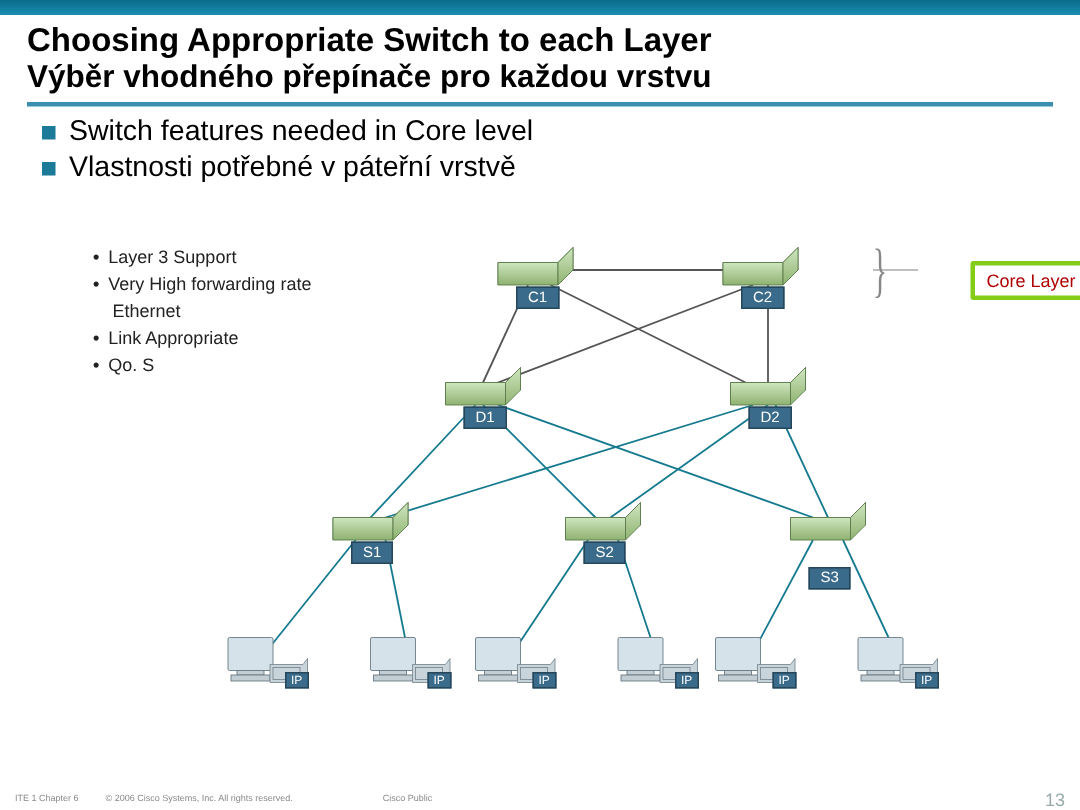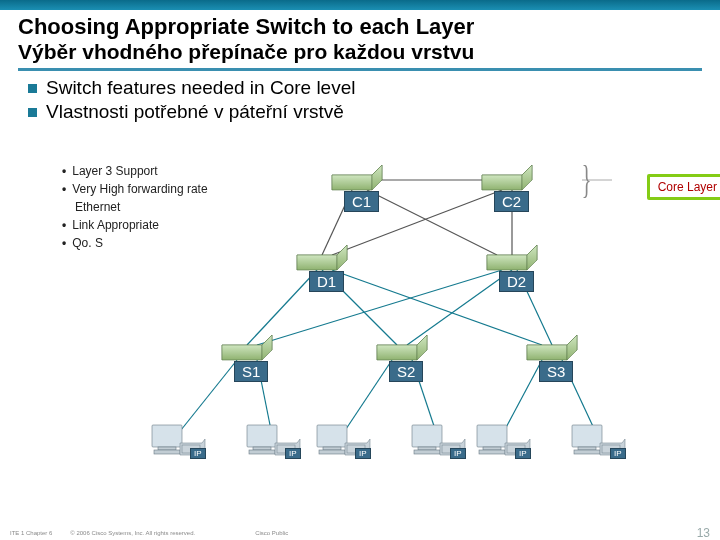--- a/index.html
+++ b/index.html
@@ -11,21 +11,21 @@
   .underline { height: 3px; background: #3a8fb0; margin: 2px 18px 6px; }
   .bullets-main { padding: 0 22px 0 28px; }
   .b-row { display: flex; align-items: flex-start; margin: 2px 0; }
   .b-sq { width: 9px; height: 9px; background: #1a7a97; margin: 7px 9px 0 0; flex: 0 0 auto; }
   .b-txt { font-size: 19px; color: #000; }
   .diagram-area { position: absolute; left: 0; top: 150px; width: 720px; height: 350px; margin-left: 22px; }
   .feat-list { position: absolute; left: 40px; top: 10px; font-size: 12px; color: #222; }
   .feat-item { margin: 4px 0; }
   .feat-bul { font-weight: bold; margin-right: 6px; }
   svg.net { position: absolute; left: 0; top: 0; }
-  .dev-label { position: absolute; background: #3a6b8a; color: #fff; font-size: 15px; padding: 1px 7px; border: 1px solid #26465a; text-align: center; }
+  .dev-label { position: absolute; background: #3a6b8a; color: #fff; font-size: 10px; padding: 1px 7px; border: 1px solid #26465a; text-align: center; }
   .core-call { position: absolute; right: 14px; top: 24px; background: #fff; border: 3px solid #84cc16; color: #b00000; font-size: 12px; padding: 3px 8px; border-radius: 2px; }
   .brace { position: absolute; font-size: 40px; color: #888; font-family: "Times New Roman", serif; transform: scaleX(0.5); }
   .sw-body { fill: url(#gSw); stroke: #5a7a4a; stroke-width: 0.6; }
   .phone-body { fill: #c9d3da; stroke: #7a8a94; stroke-width: 0.6; }
   .pc-screen { fill: #d6e2ea; stroke: #6a7a84; stroke-width: 0.6; }
   .pc-base { fill: #c2cdd4; stroke: #6a7a84; stroke-width: 0.6; }
   .link-grey { stroke: #555; stroke-width: 1.2; fill: none; }
   .link-teal { stroke: #157a8f; stroke-width: 1.2; fill: none; }
   .footer { position: absolute; bottom: 0; left: 0; width: 720px; display: flex; align-items: center; font-size: 6px; color: #8a8a8a; padding: 0 10px; }
   .footer .f1 { margin-right: 18px; }
@@ -179,21 +179,21 @@
 
   <div class="brace" style="left:555px; top:6px;">}</div>
   <div class="core-call">Core Layer</div>
 
   <div class="dev-label" style="left:322px; top:41px;">C1</div>
   <div class="dev-label" style="left:472px; top:41px;">C2</div>
   <div class="dev-label" style="left:287px; top:121px;">D1</div>
   <div class="dev-label" style="left:477px; top:121px;">D2</div>
   <div class="dev-label" style="left:212px; top:211px;">S1</div>
   <div class="dev-label" style="left:367px; top:211px;">S2</div>
-  <div class="dev-label" style="left:517px; top:211px;">S3</div>
+  <div class="dev-label" style="left:517px; top:228px;">S3</div>
 
   <div class="dev-label" style="left:168px; top:298px; padding:0 3px; font-size:8px;">IP</div>
   <div class="dev-label" style="left:263px; top:298px; padding:0 3px; font-size:8px;">IP</div>
   <div class="dev-label" style="left:333px; top:298px; padding:0 3px; font-size:8px;">IP</div>
   <div class="dev-label" style="left:428px; top:298px; padding:0 3px; font-size:8px;">IP</div>
   <div class="dev-label" style="left:493px; top:298px; padding:0 3px; font-size:8px;">IP</div>
   <div class="dev-label" style="left:588px; top:298px; padding:0 3px; font-size:8px;">IP</div>
 
 </div>
 

